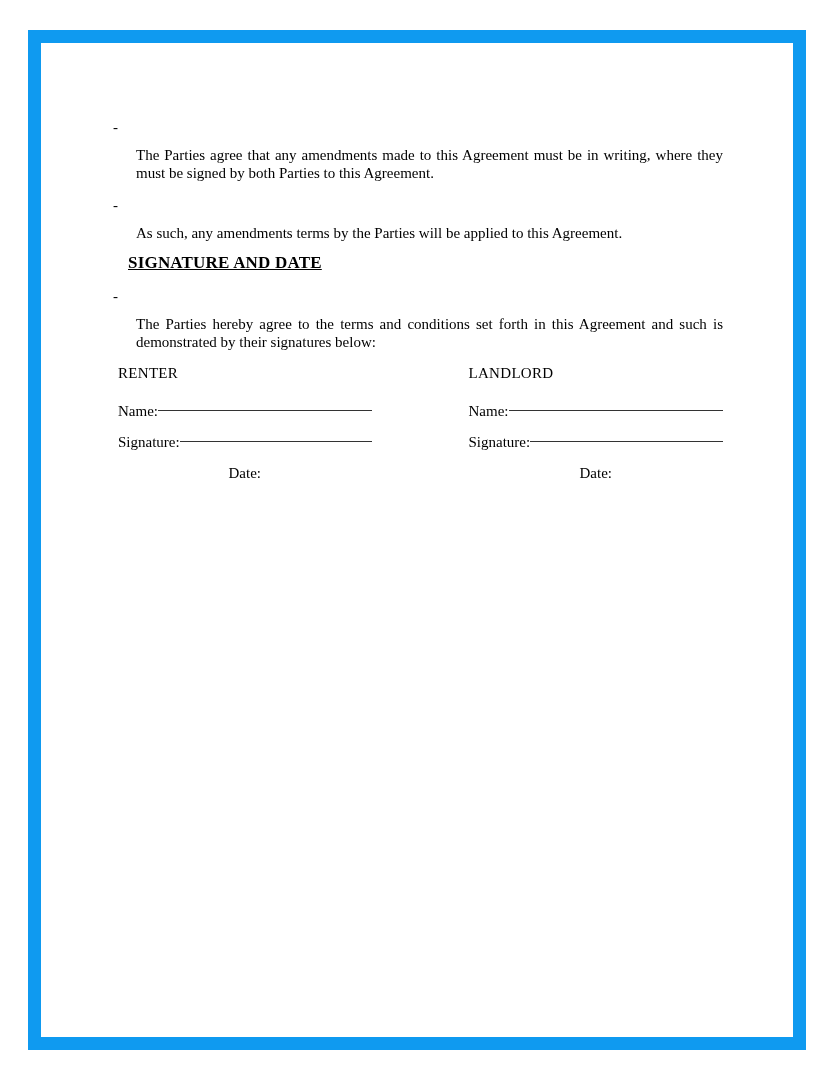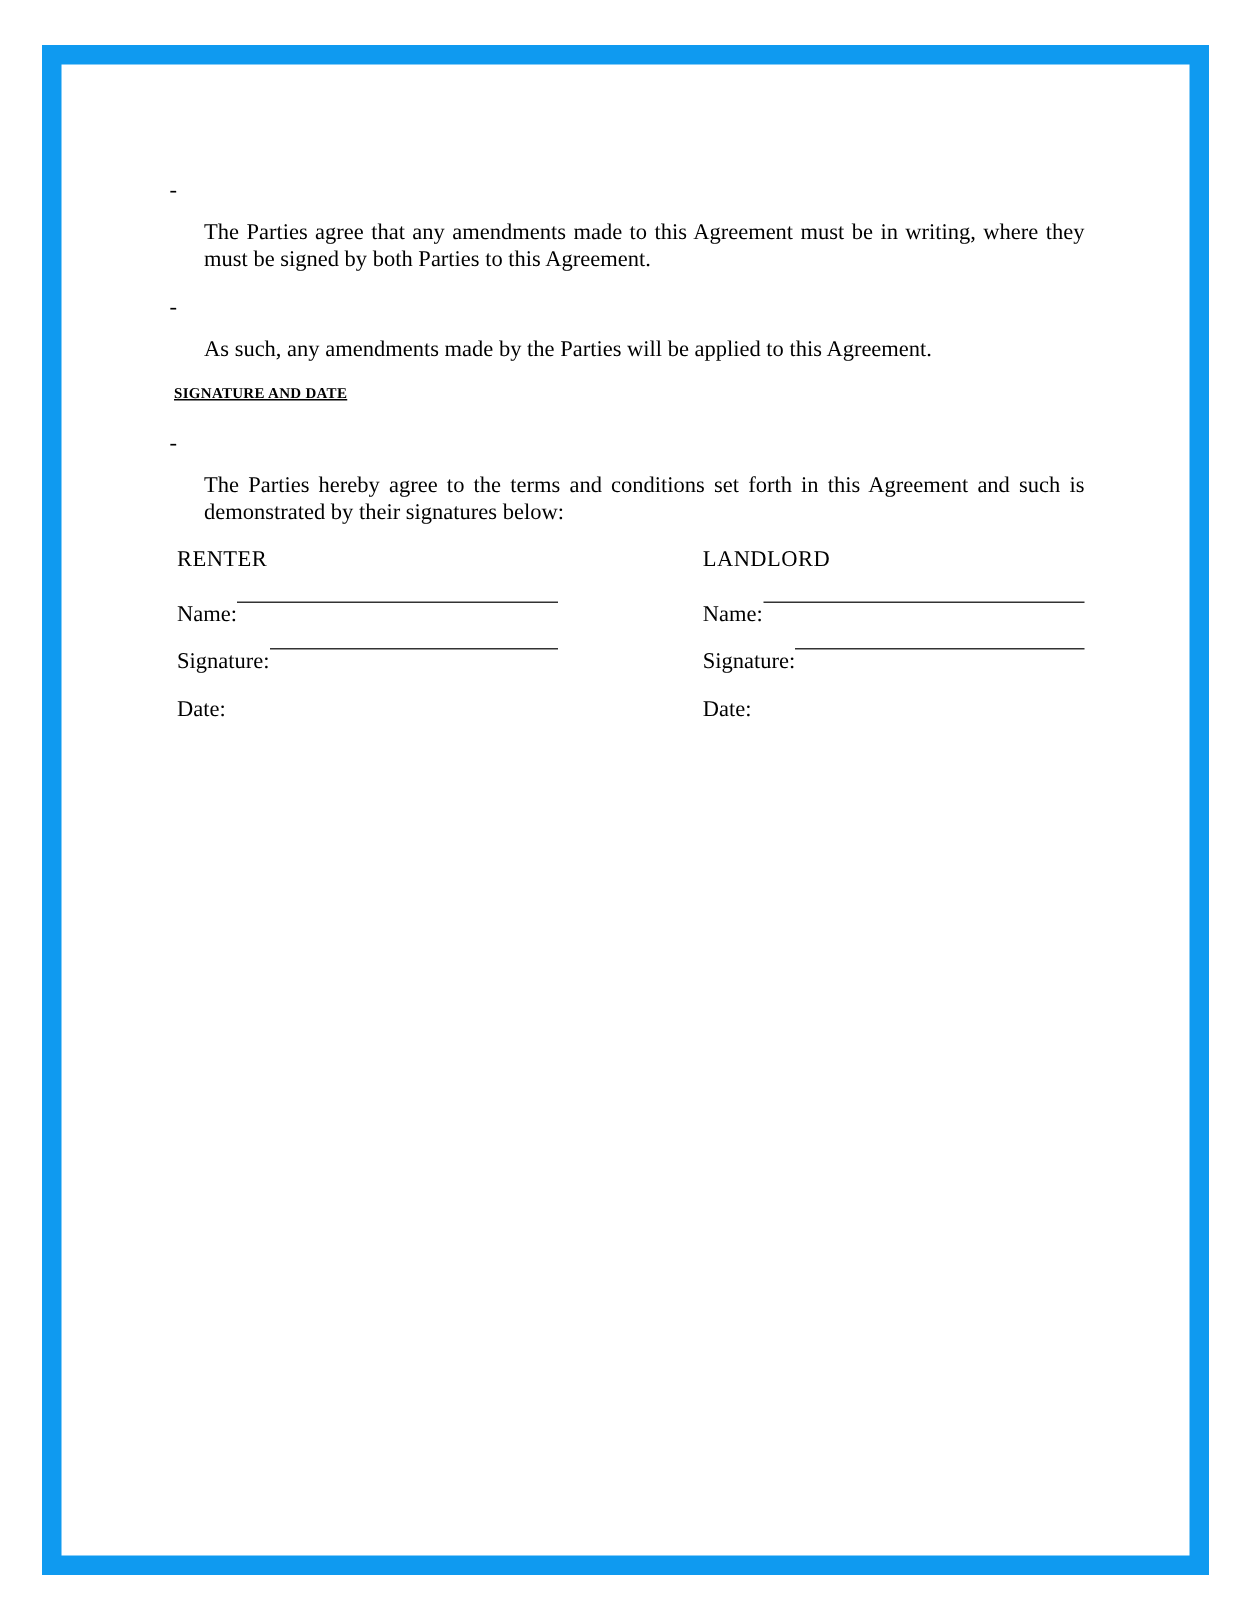--- a/index.html
+++ b/index.html
@@ -44,22 +44,22 @@
   }
   .bullet .btext {
     flex: 1;
     text-align: justify;
     margin-top: 28px;
   }
   .bullet + .bullet {
     margin-top: 14px;
   }
   .heading {
-    margin: 12px 0 0 4px;
-    font-size: 10px;
+    margin: 12px 0 0 16px;
+    font-size: 17px;
     line-height: 18px;
     font-weight: bold;
     text-decoration: underline;
     letter-spacing: 0.2px;
   }
   .bullet.after-heading {
     margin-top: 15px;
   }
   .sig-section {
     margin-top: 13px;
@@ -68,21 +68,21 @@
     gap: 65px;
   }
   .sig-col { width: 262px; }
   .sig-col.right { width: 263px; margin-left: 32px; }
   .sig-title {
     line-height: 18px;
     letter-spacing: 0.3px;
   }
   .sig-row {
     display: flex;
-    align-items: flex-start;
+    align-items: center;
     height: 19px;
     margin-top: 12px;
   }
   .sig-row.first { margin-top: 19px; }
   .sig-row.date  { margin-top: 13px; flex-direction: column; }
   .sig-label {
     flex: none;
     line-height: 18px;
   }
   .sig-line {
@@ -97,21 +97,21 @@
 <div class="frame" style="border-color: rgb(15, 154, 240);">
   <div class="content">
 
     <div class="bullet">
       <span class="dash">-</span>
       <div class="btext">The Parties agree that any amendments made to this Agreement must be in writing, where they must be signed by both Parties to this Agreement.</div>
     </div>
 
     <div class="bullet">
       <span class="dash">-</span>
-      <div class="btext">As such, any amendments made by the Parties will be applied to this Agreement.</div>
+      <div class="btext">As such, any amendments terms by the Parties will be applied to this Agreement.</div>
     </div>
 
     <h2 class="heading">SIGNATURE AND DATE</h2>
 
     <div class="bullet after-heading">
       <span class="dash">-</span>
       <div class="btext">The Parties hereby agree to the terms and conditions set forth in this Agreement and such is demonstrated by their signatures below:</div>
     </div>
 
     <div class="sig-section">

